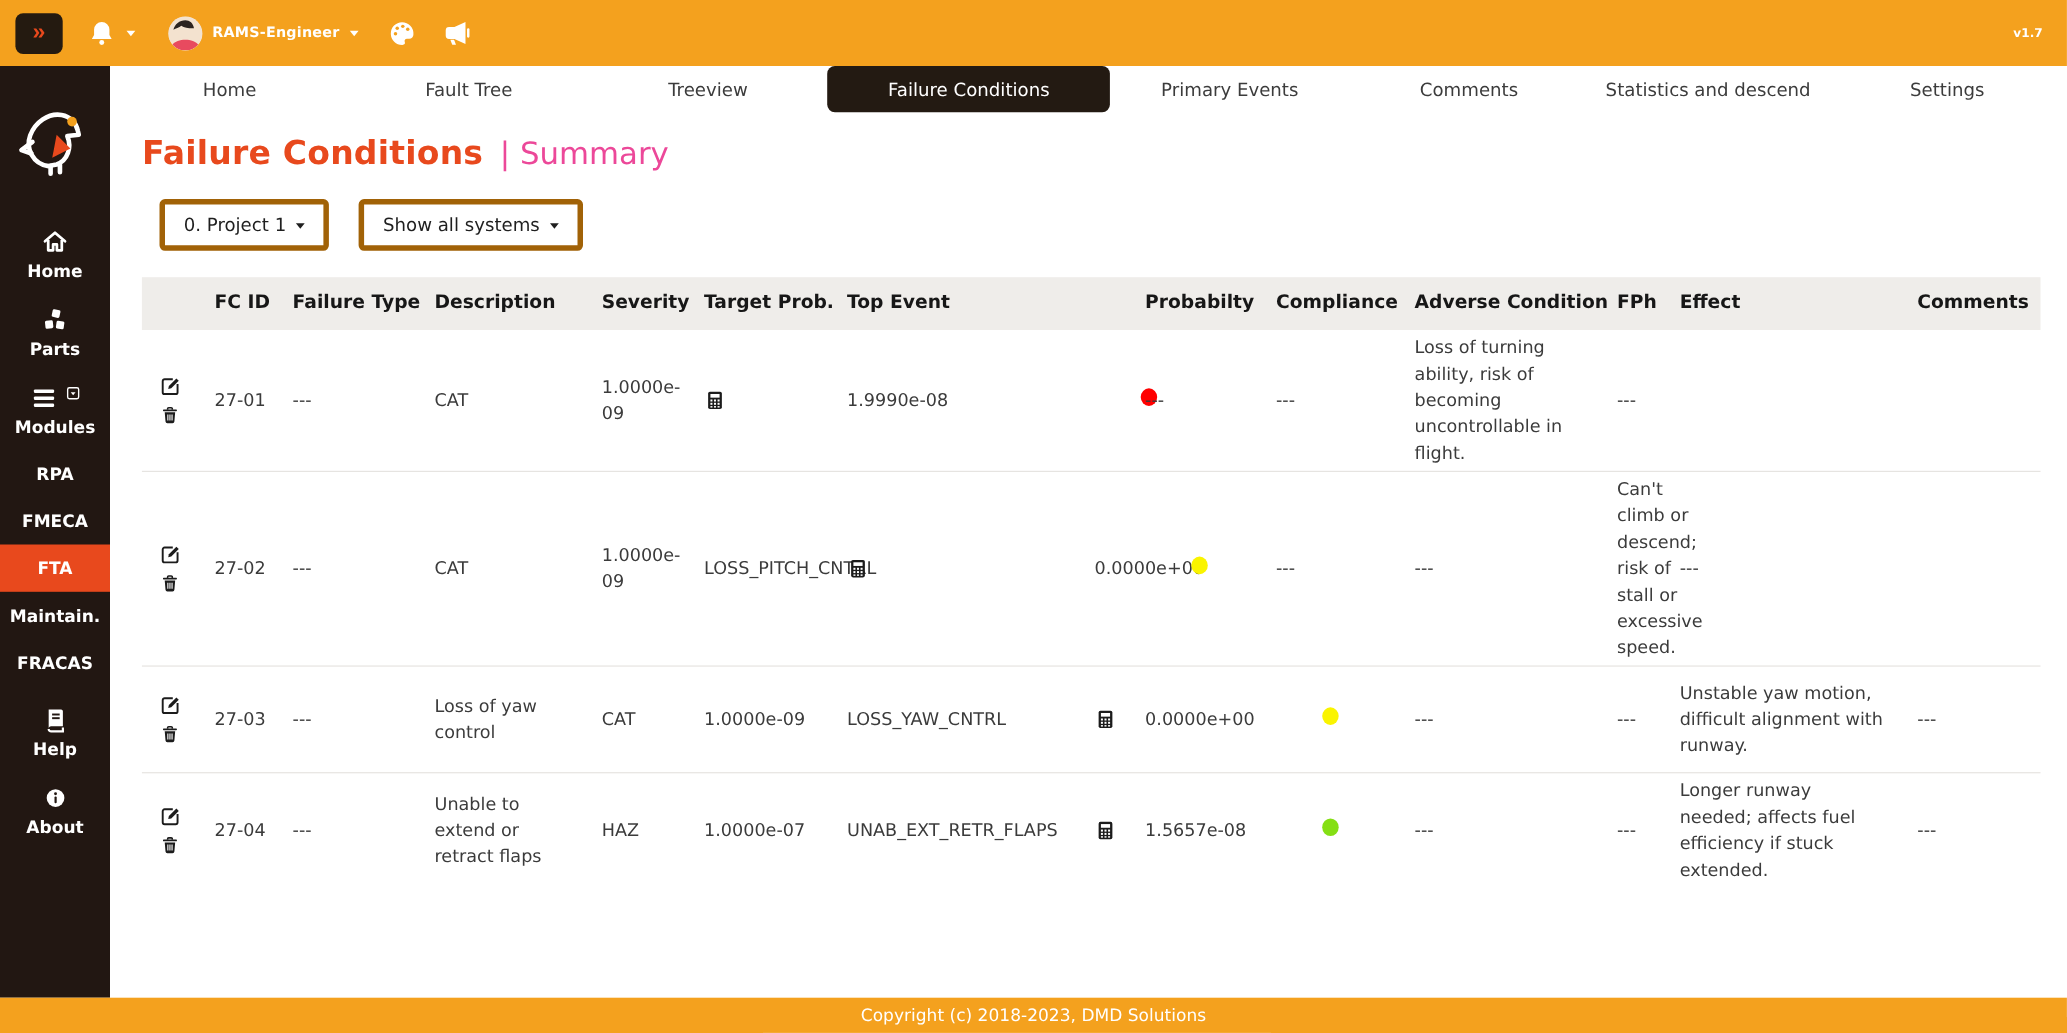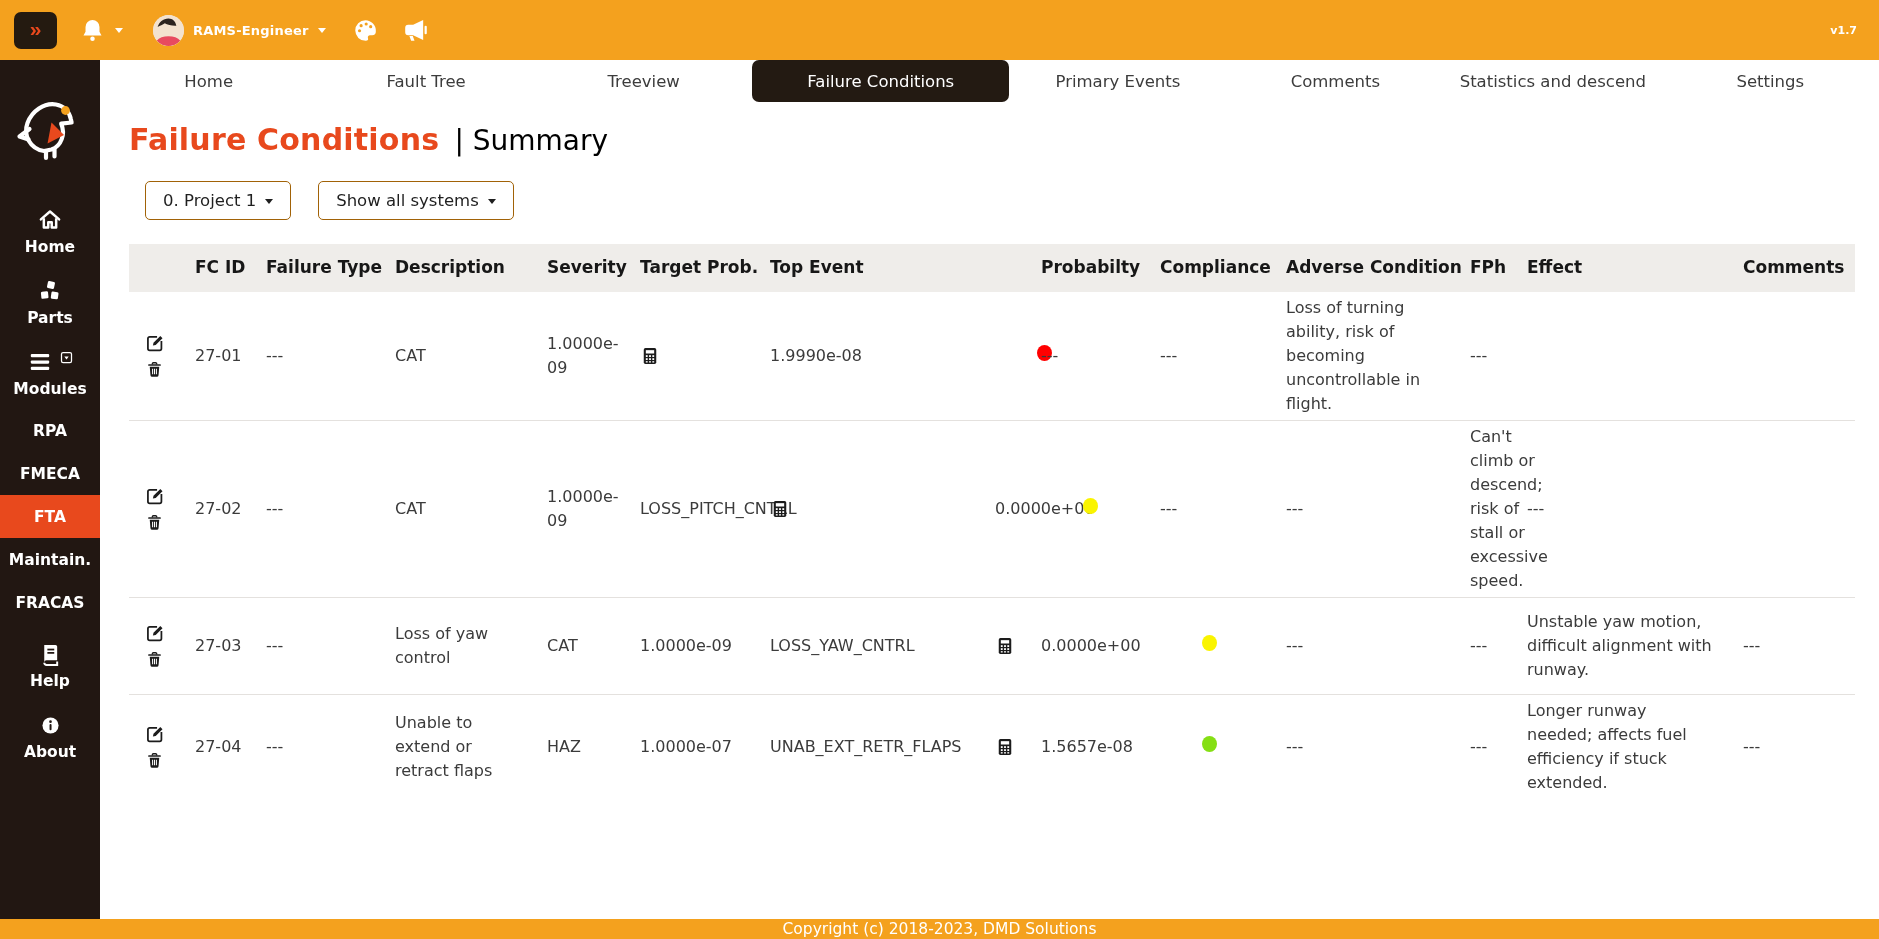--- a/index.html
+++ b/index.html
@@ -43,24 +43,24 @@
   .main { flex:1; background:#fff; min-width:0; display:flex; flex-direction:column; }
   .nav-tabs { display:flex; height:42px; flex:none; align-items:stretch; }
   .nav-tab {
     flex:1; border:none; background:transparent; font-family:inherit;
     font-size:16.5px; color:#3c3c3c; cursor:pointer; border-radius:7px;
     display:flex; align-items:center; justify-content:center; padding:0 10px;
   }
   .nav-tab.active { background:#231a12; color:#fff; flex:1.2; }
   .page-head { padding:20px 0 0 29px; }
   .page-title { font-size:30px; font-weight:800; color:#E8491D; display:inline; letter-spacing:.2px; }
-  .page-sub { font-size:28px; font-weight:400; color:#000000; display:inline; margin-left:10px; }
+  .page-sub { font-size:28px; font-weight:400; color:#ec4899; display:inline; margin-left:10px; }
   .toolbar { display:flex; gap:27px; margin:24px 0 0 45px; }
   .tool-btn {
-    background:#fff; border:1px solid #a16207; border-radius:5px; cursor:pointer;
+    background:#fff; border:5px solid #a16207; border-radius:5px; cursor:pointer;
     font-family:inherit; font-size:16.5px; color:#1f1f1f; padding:9px 17px;
     display:flex; align-items:center; gap:9px;
   }
   .tool-btn .caret { border-top-color:#1f1f1f; border-left-width:4.5px; border-right-width:4.5px; border-top-width:5.5px; margin-top:2px; }
   
   .table { margin:24px 24px 0 29px; }
   .tgrid {
     display:grid;
     grid-template-columns:66px 71px 129px 152px 93px 130px 225px 46px 119px 126px 184px 57px 216px 1fr;
     align-items:center;
@@ -70,21 +70,21 @@
   .cell { padding:4px 8px 4px 0; font-size:16px; color:#3b3b3b; line-height:1.5; }
   .trow { min-height:97px; }
   .trow + .trow { border-top:1px solid #e4e1de; }
   .actions { display:flex; flex-direction:column; gap:7px; padding-left:16px; }
   .icon-btn { background:none; border:none; cursor:pointer; padding:0; width:20px; height:20px; display:flex; }
   .desc-cell .inner { max-width:104px; display:inline-block; }
   .effect-cell .inner { max-width:188px; display:inline-block; }
   .dot { width:15px; height:16px; border-radius:50%; display:inline-block; margin-left:42px; }
   
   .footer {
-    height:20px; background:#F4A11E; flex:none; color:#fff; font-size:15.5px;
+    height:32px; background:#F4A11E; flex:none; color:#fff; font-size:15.5px;
     display:flex; align-items:center; justify-content:center;
   }
   svg { display:block; }
 </style>
 </head>
 <body>
 
 <svg width="0" height="0" style="position:absolute">
   <defs>
     <symbol id="i-edit" viewBox="0 0 24 24">

